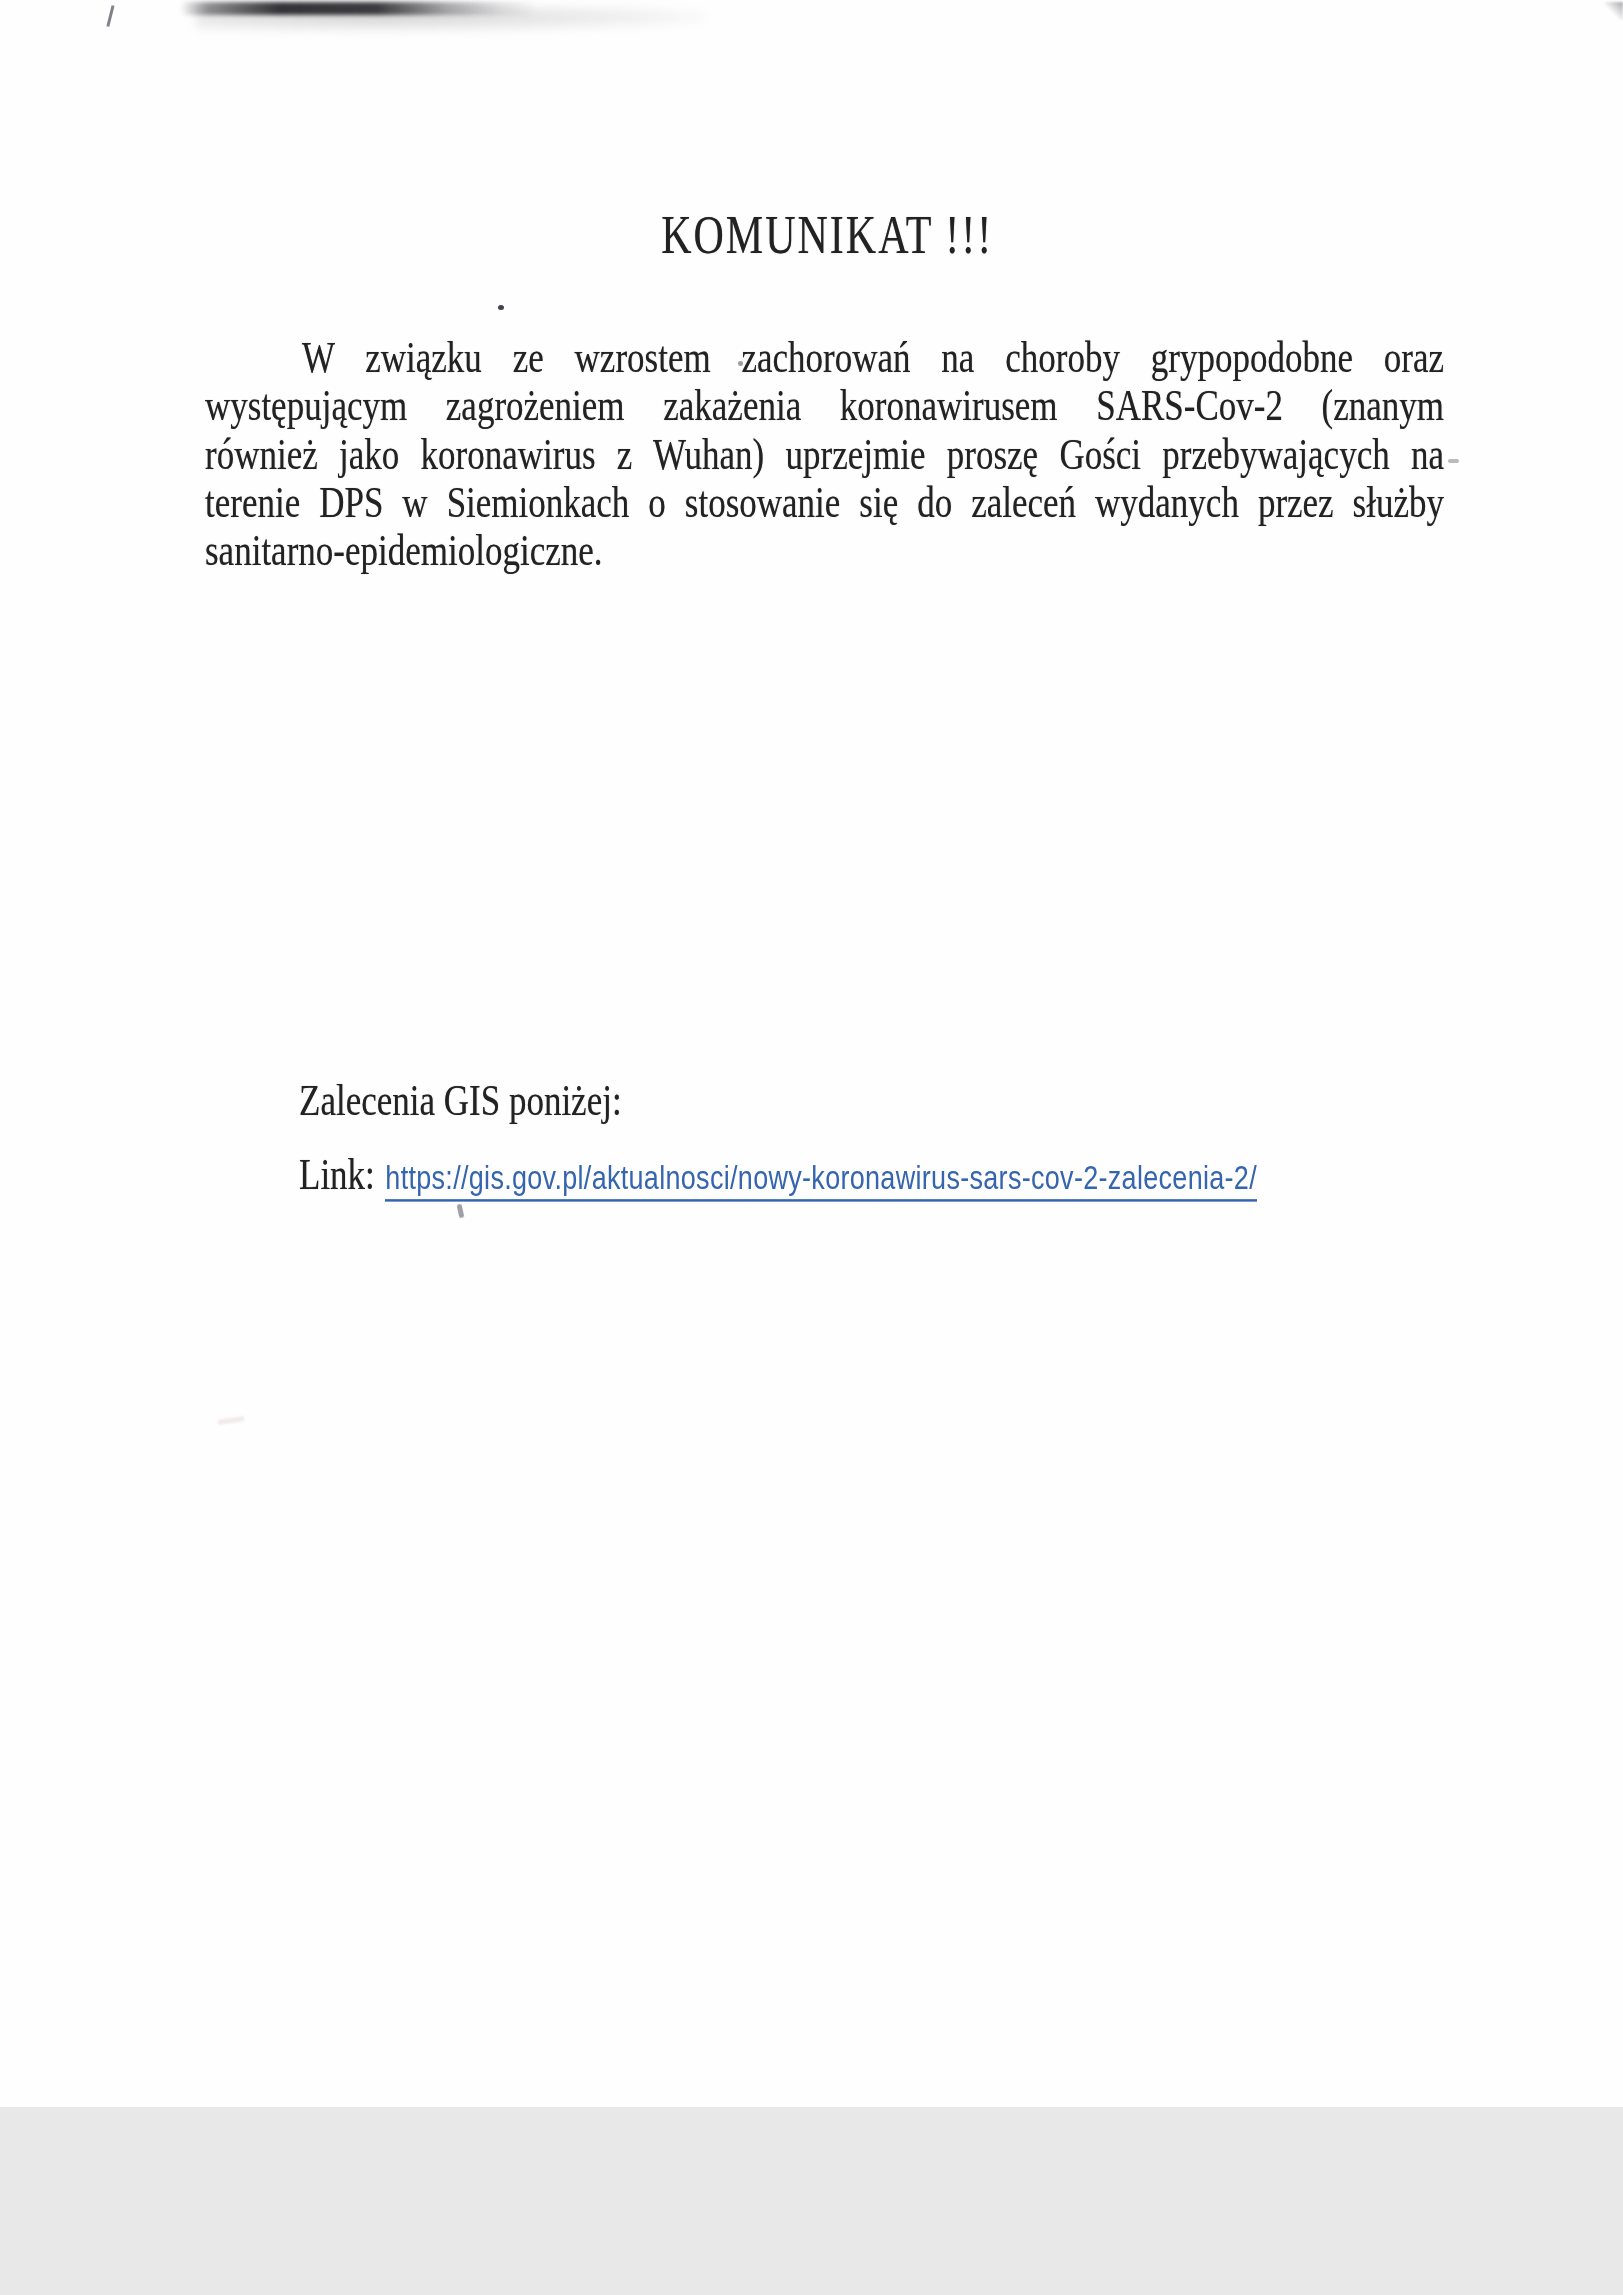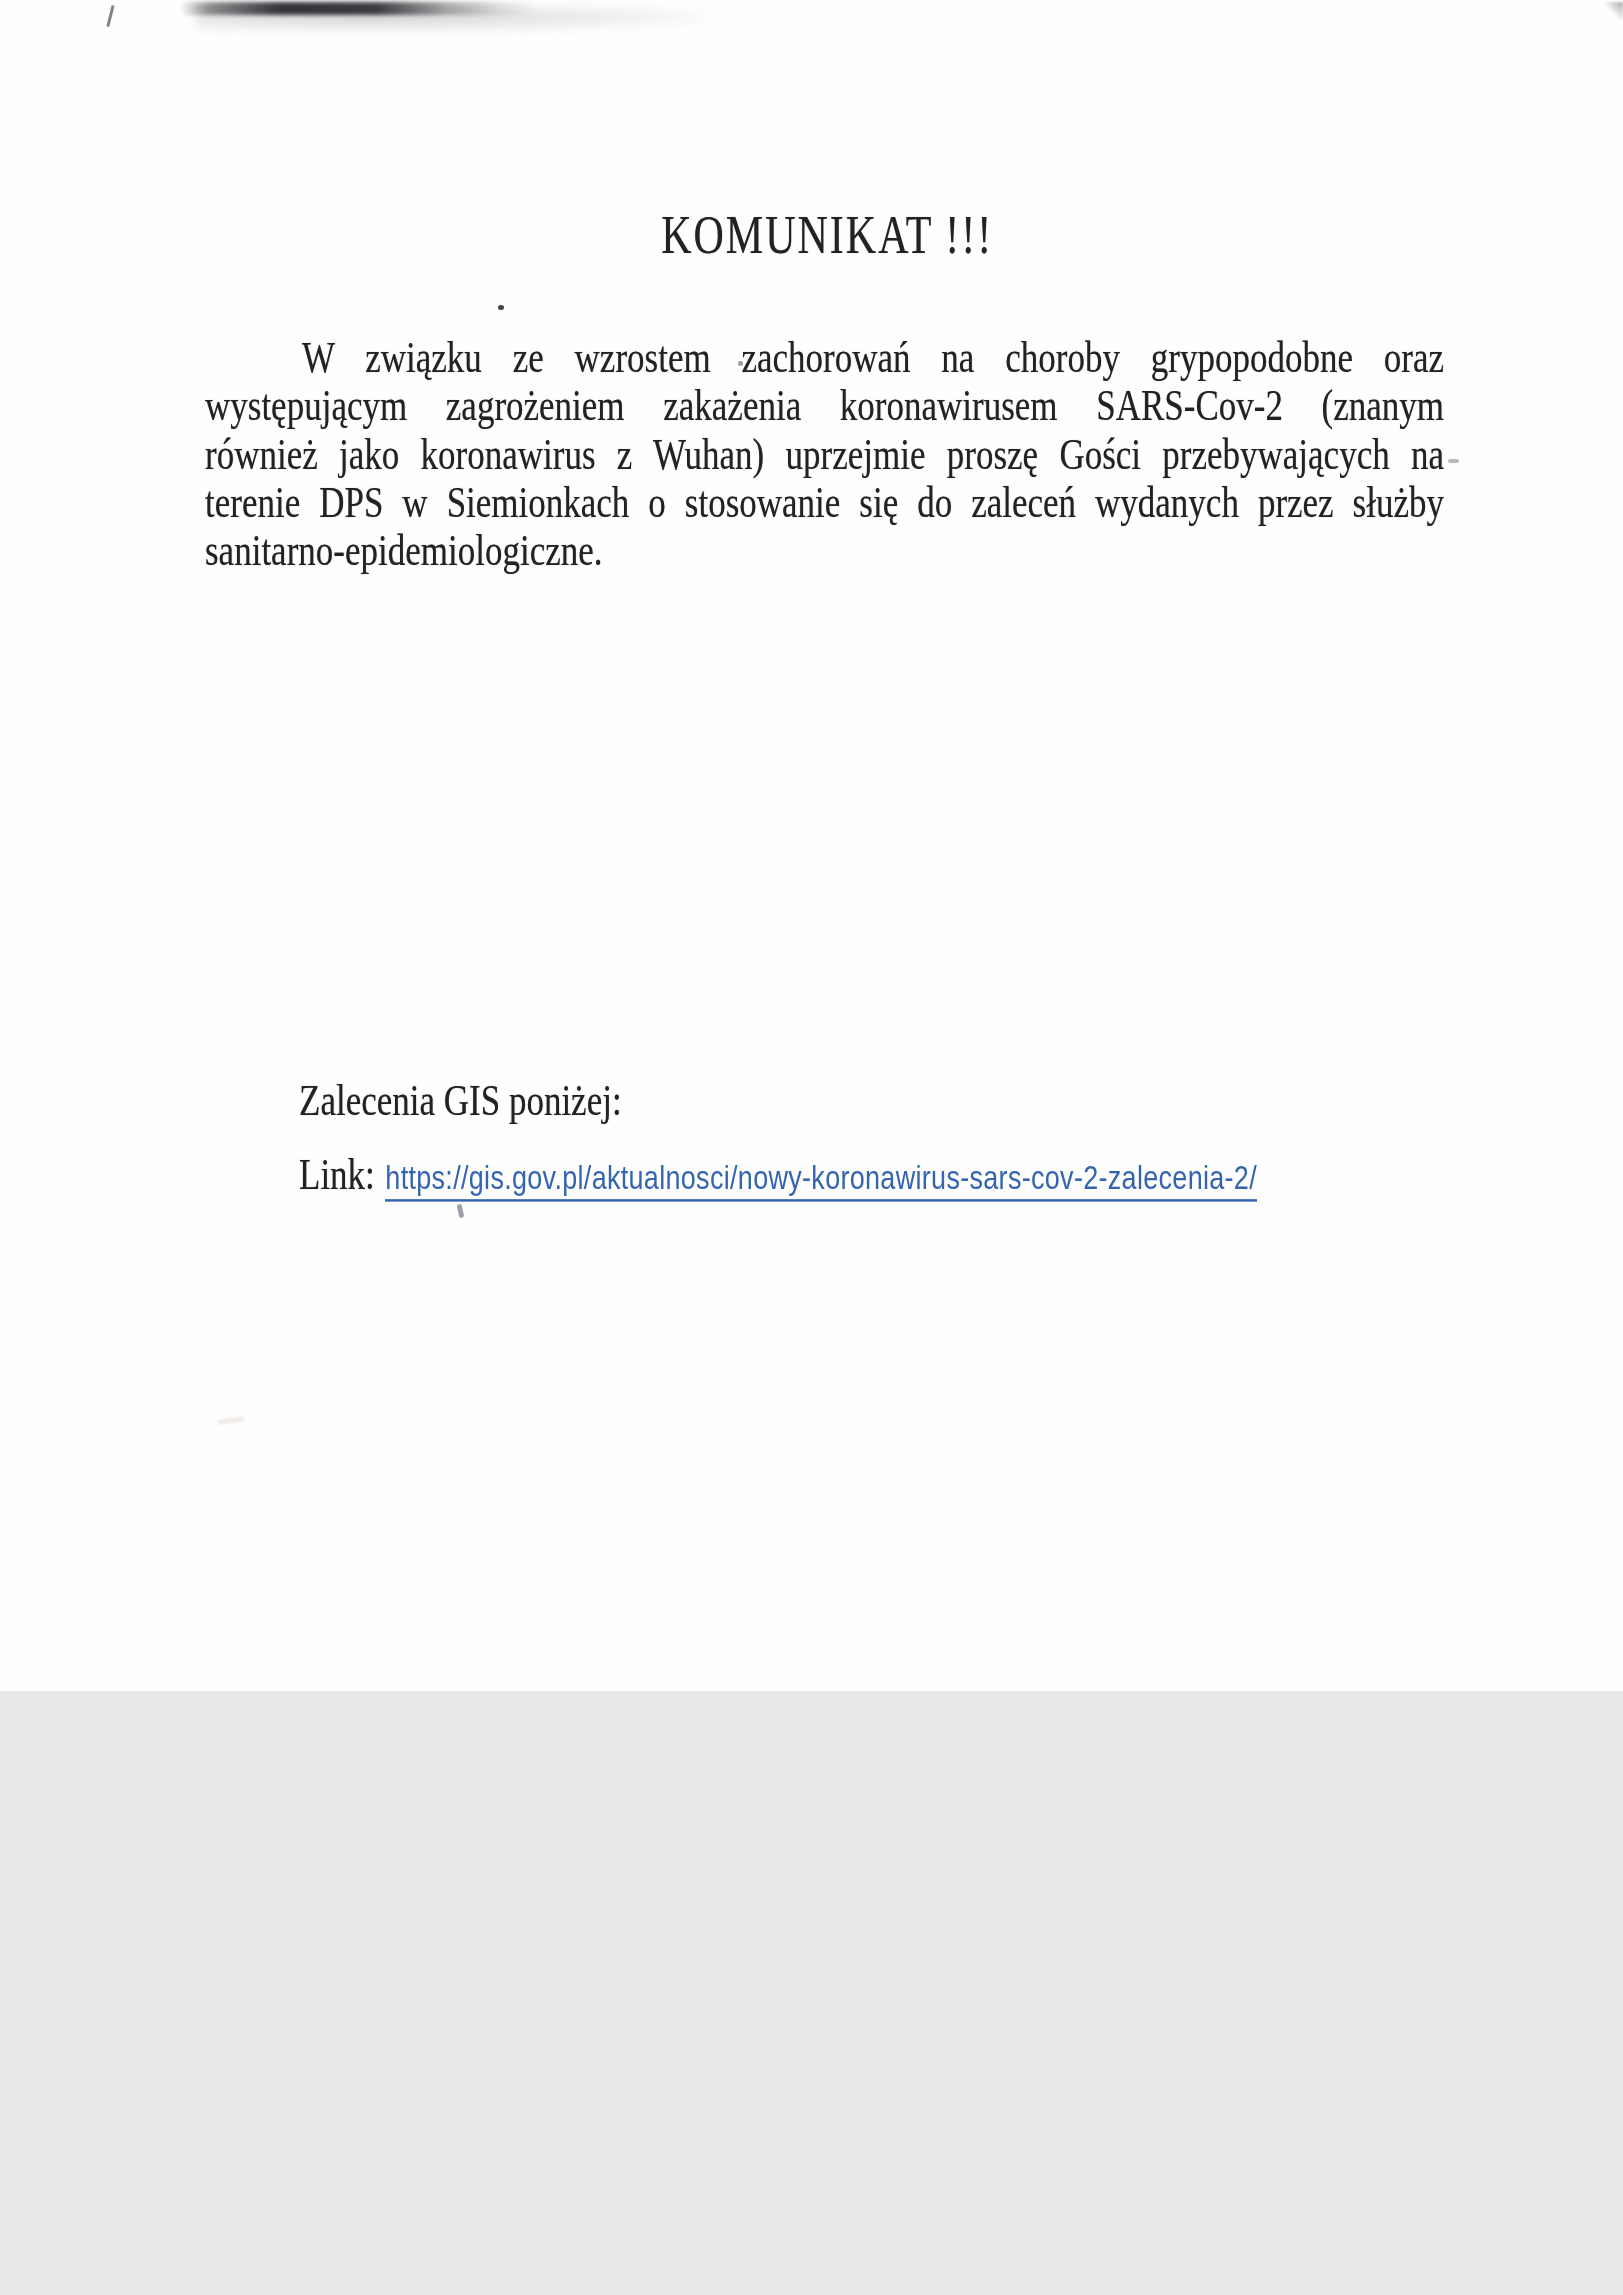--- a/index.html
+++ b/index.html
@@ -3,21 +3,21 @@
 <meta charset="utf-8">
 <style>
   html, body {
     margin: 0;
     padding: 0;
     background: #e8e8e8;
   }
   .page {
     position: relative;
     width: 1623px;
-    height: 1691px;
+    height: 2107px;
     background: #fefefe;
     overflow: hidden;
     font-family: "Liberation Serif", "DejaVu Serif", serif;
     color: #222222;
   }
   
   .smudge-top {
     position: absolute;
     left: 180px; top: 2px;
     width: 357px; height: 13px;

